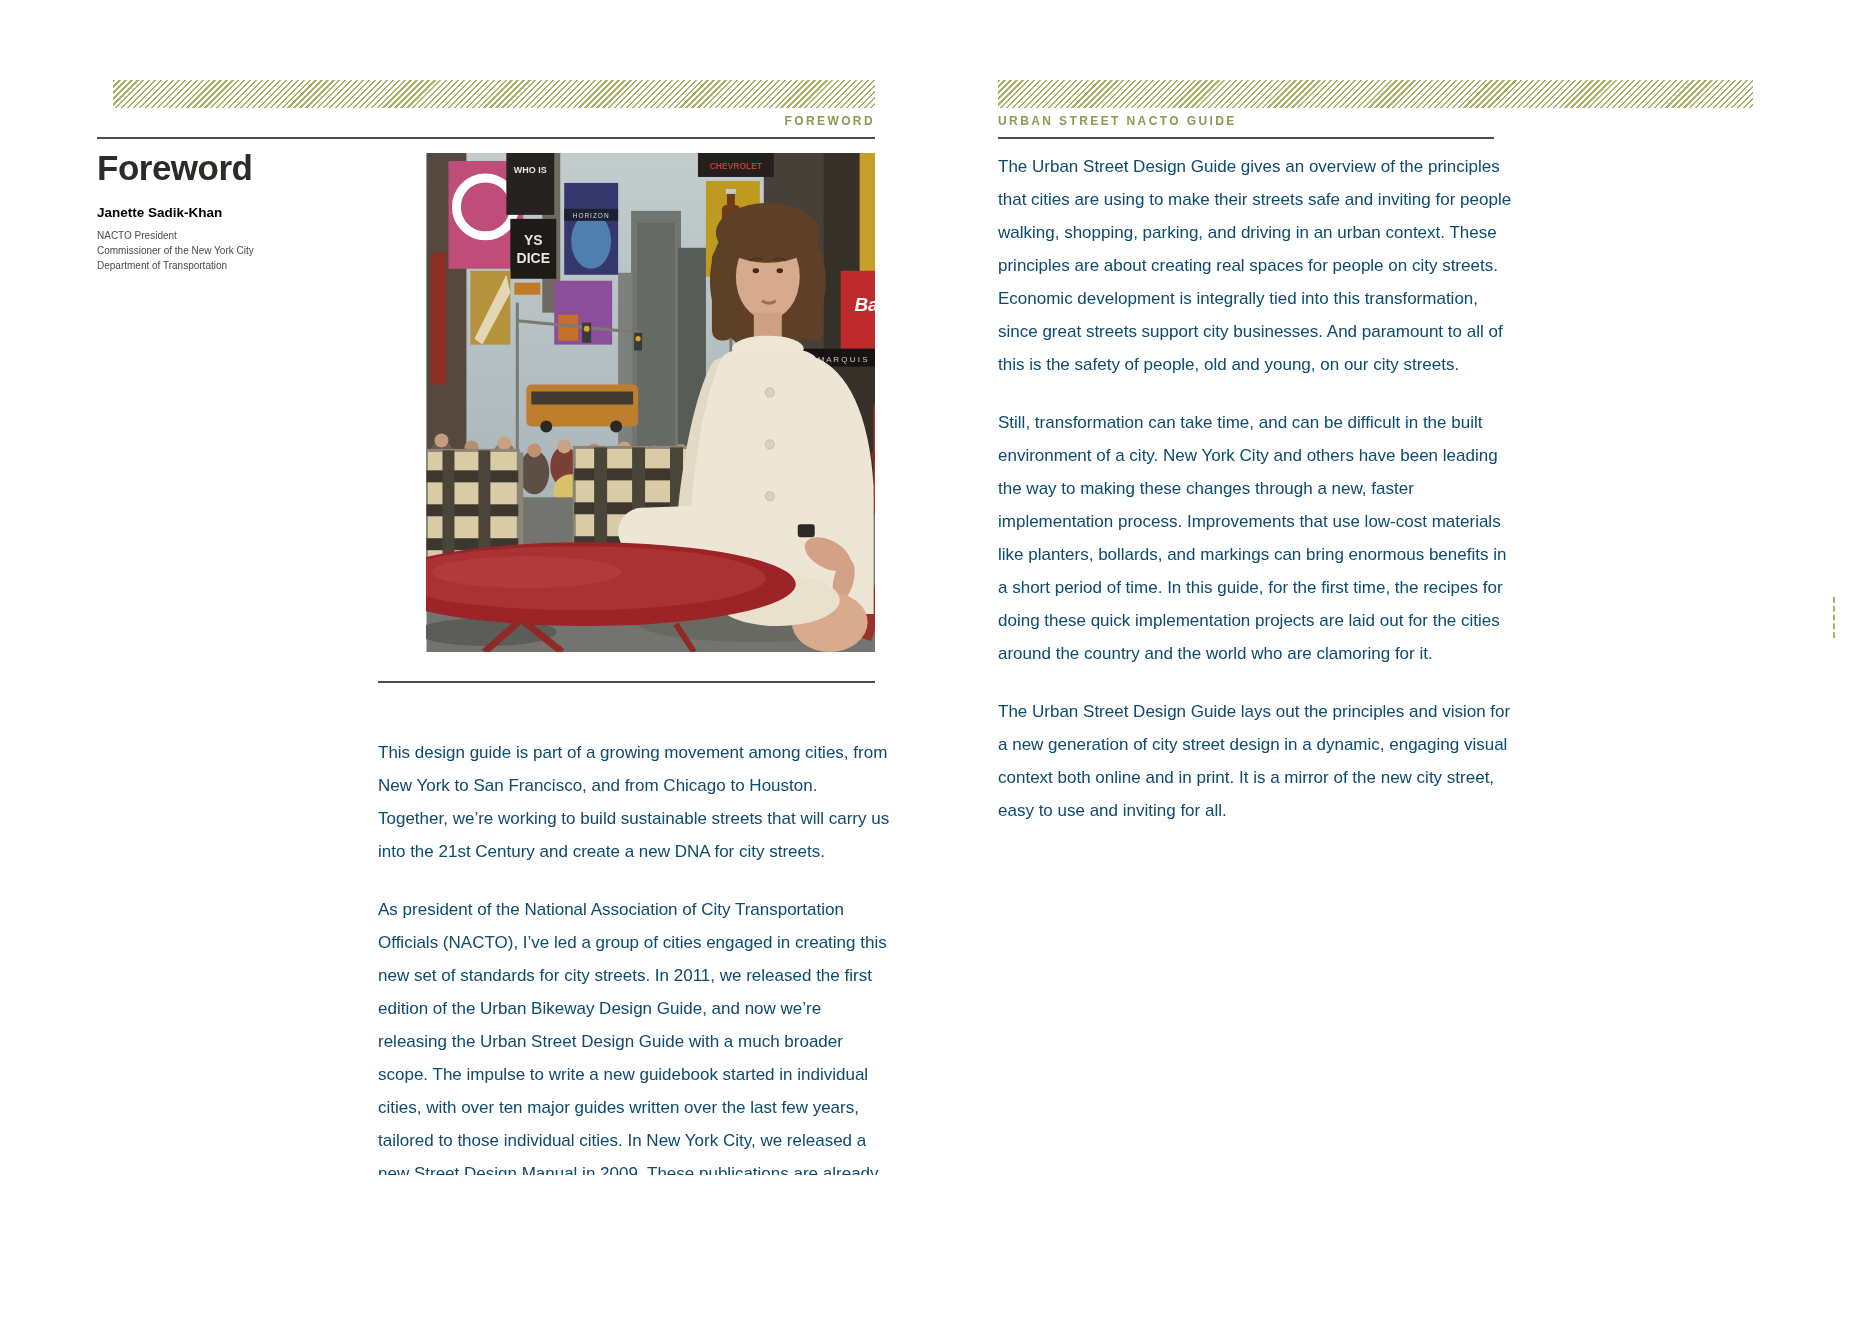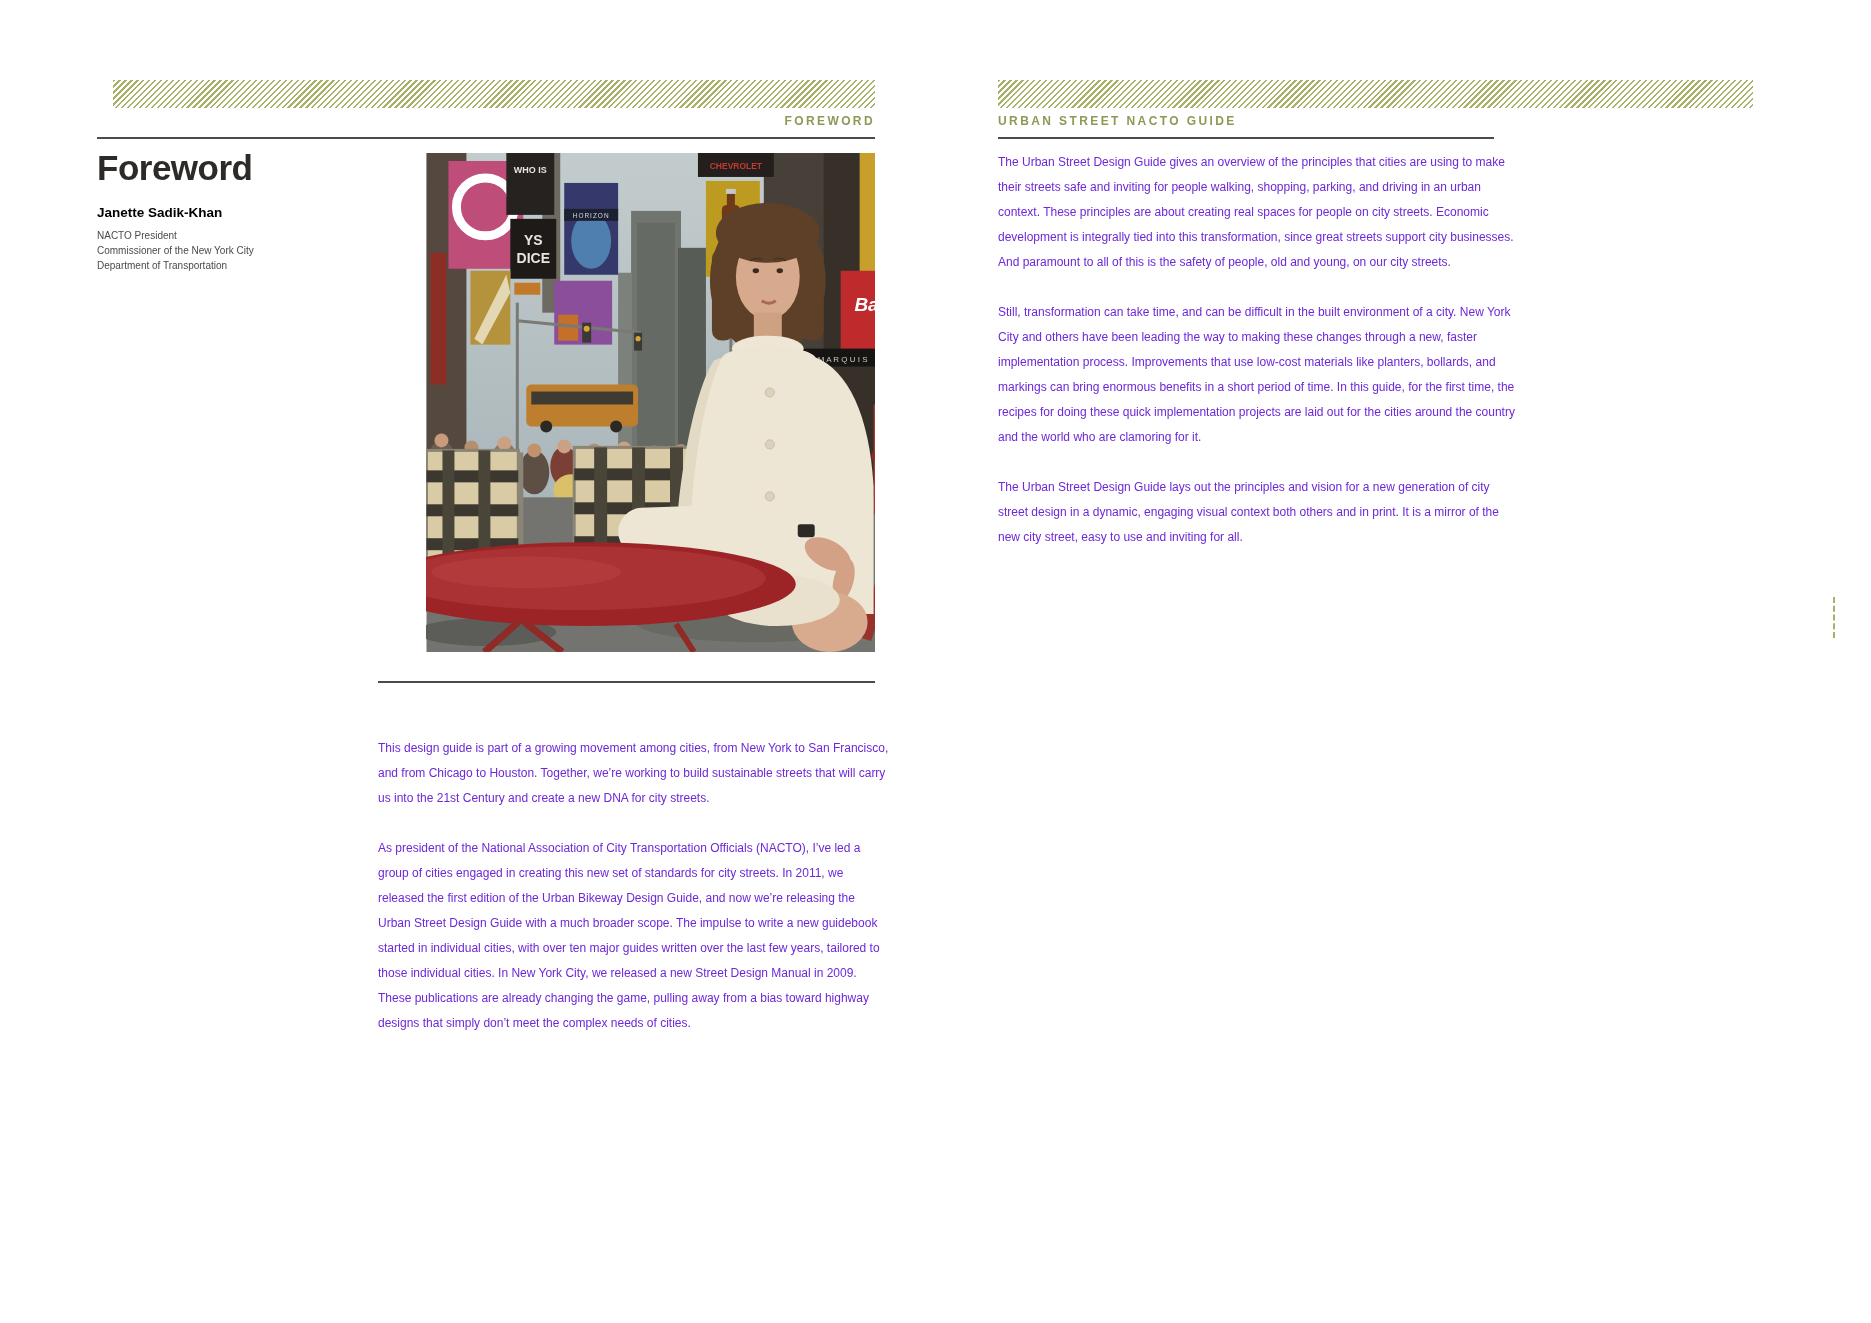--- a/index.html
+++ b/index.html
@@ -37,21 +37,21 @@
   }
   .author-lines {
     position:absolute; left:97px; top:228px;
     font-size:10px; color:#4a4a4a; line-height:15px;
   }
 
   .photo-frame {
     position:absolute; left:378px; top:153px; width:497px; height:499px; overflow:hidden;padding-left:48px;
   }
 
-  .body-copy { font-size:12px; line-height:25px; color:#6d28d9; }
+  .body-copy { font-size:17px; line-height:33px; color:#0c4a6e; }
   #left-copy  { position:absolute; left:378px; top:736px;  width:512px; }
   #right-copy { position:absolute; left:998px; top:150px;  width:520px; }
   .body-copy p { margin-bottom:25px; }
   .body-copy p:last-child { margin-bottom:0; }
 
   .folio {
     position:absolute; font-size:13px; font-weight:bold; letter-spacing:1.5px; color:#97a15a;
   }
   #folio-left  { left:800px; top:1183px; width:74px; text-align:left;margin-top:12px; }
   #folio-right { left:998px; top:1183px; }
@@ -264,20 +264,20 @@
 
   <div class="folio" id="folio-left">vii</div>
 
   <div class="hatch-bar" id="hatch-right"></div>
   <div class="kicker" id="kicker-right">URBAN STREET NACTO GUIDE</div>
   <div class="rule" id="rule-right-header"></div>
 
   <div class="body-copy" id="right-copy">
     <p>The Urban Street Design Guide gives an overview of the principles that cities are using to make their streets safe and inviting for people walking, shopping, parking, and driving in an urban context. These principles are about creating real spaces for people on city streets. Economic development is integrally tied into this transformation, since great streets support city businesses. And paramount to all of this is the safety of people, old and young, on our city streets.</p>
     <p>Still, transformation can take time, and can be difficult in the built environment of a city. New York City and others have been leading the way to making these changes through a new, faster implementation process. Improvements that use low-cost materials like planters, bollards, and markings can bring enormous benefits in a short period of time. In this guide, for the first time, the recipes for doing these quick implementation projects are laid out for the cities around the country and the world who are clamoring for it.</p>
-    <p>The Urban Street Design Guide lays out the principles and vision for a new generation of city street design in a dynamic, engaging visual context both others and in print. It is a mirror of the new city street, easy to use and inviting for all.</p>
+    <p>The Urban Street Design Guide lays out the principles and vision for a new generation of city street design in a dynamic, engaging visual context both online and in print. It is a mirror of the new city street, easy to use and inviting for all.</p>
   </div>
 
   <div class="folio" id="folio-right">using</div>
 
   <div id="fold-mark"></div>
 
 </div>
 
 </body></html>

